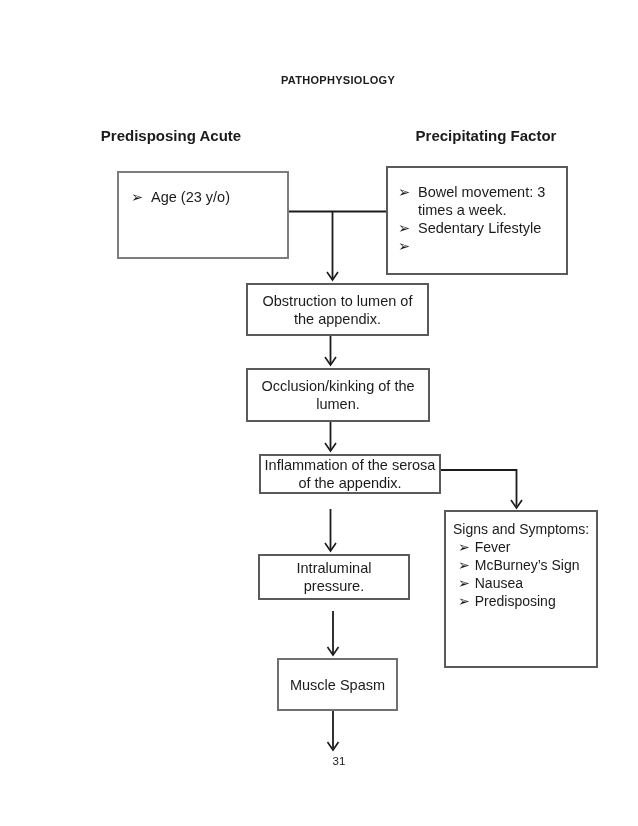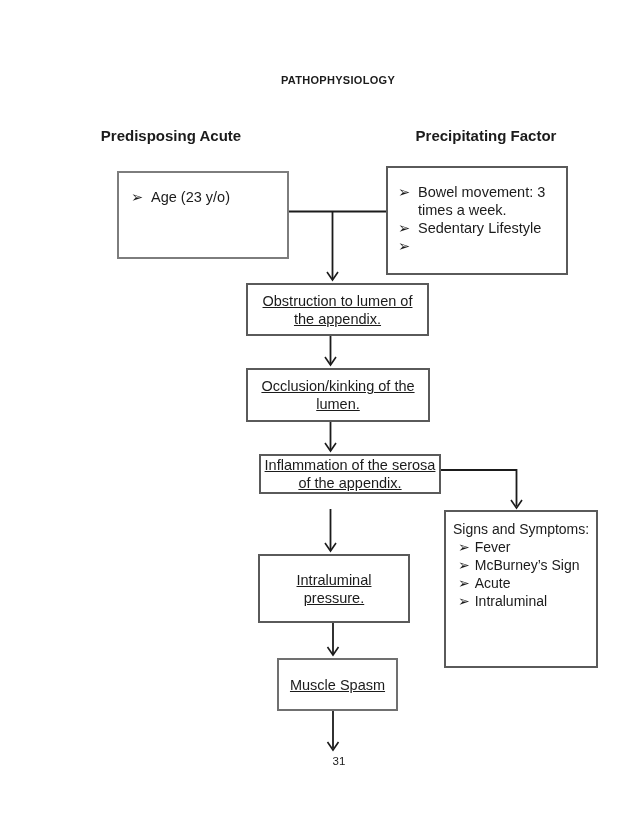--- a/index.html
+++ b/index.html
@@ -30,34 +30,34 @@
   .box{
     position:absolute;box-sizing:border-box;
     border:2px solid var(--box-border);
     background:var(--background);
     font-size:14.5px;line-height:18px;color:var(--text);
   }
   .box.center{
     display:flex;flex-direction:column;justify-content:center;align-items:center;
     text-align:center;
   }
-  .box.center .txt{display:block;text-decoration:underline;}
+  .box.center .txt{display:block;}
   .bullet-row{display:flex;align-items:flex-start;}
   .bullet{flex:0 0 20px;width:20px;}
   .bullet-row .bt{flex:1 1 auto;}
   #age-box{left:117px;top:171px;width:172px;height:88px;padding:15px 8px 0 12px;border-color:#7d7d7d;}
   #precip-box{left:386px;top:166px;width:182px;height:109px;padding:15px 4px 0 10px;}
   #precip-box .bt{max-width:132px;}
   #obstruction-box{left:246px;top:283px;width:183px;height:53px;}
   #obstruction-box .txt{max-width:170px;}
   #occlusion-box{left:246px;top:368px;width:184px;height:54px;justify-content:center;}
   #occlusion-box .txt{max-width:172px;}
   #inflammation-box{left:259px;top:454px;width:182px;height:40px;}
   #inflammation-box .txt{max-width:172px;}
-  #intraluminal-box{left:258px;top:554px;width:152px;height:69px;}
+  #intraluminal-box{left:258px;top:554px;width:152px;height:46px;}
   #intraluminal-box .txt{max-width:120px;}
   #muscle-box{left:277px;top:658px;width:121px;height:53px;border-color:#707070;}
   #signs-box{left:444px;top:510px;width:154px;height:158px;padding:8px 16px 0 7px;font-size:14px;}
   #signs-box .signs-title{white-space:nowrap;}
   #signs-box .si{padding-left:5px;}
   #signs-box .si .bullet{display:inline;padding-right:5px;}
   svg.connectors{position:absolute;left:0;top:0;pointer-events:none;}
   .page-number{
     position:absolute;left:289px;top:755px;width:100px;text-align:center;
     font-size:11.5px;
@@ -129,19 +129,19 @@
   </div>
 
   <div id="muscle-box" class="box center">
     <span class="txt">Muscle Spasm</span>
   </div>
 
   <div id="signs-box" class="box">
     <div class="signs-title">Signs and Symptoms:</div>
     <div class="si"><span class="bullet">➢</span><span>Fever</span></div>
     <div class="si"><span class="bullet">➢</span><span>McBurney’s Sign</span></div>
-    <div class="si"><span class="bullet">➢</span><span>Acute</span></div>
-    <div class="si"><span class="bullet">➢</span><span>Intraluminal</span></div>
+    <div class="si"><span class="bullet">➢</span><span>Nausea</span></div>
+    <div class="si"><span class="bullet">➢</span><span>Predisposing</span></div>
   </div>
 
   <div class="page-number">31</div>
 
 </div>
 
 </body></html>

